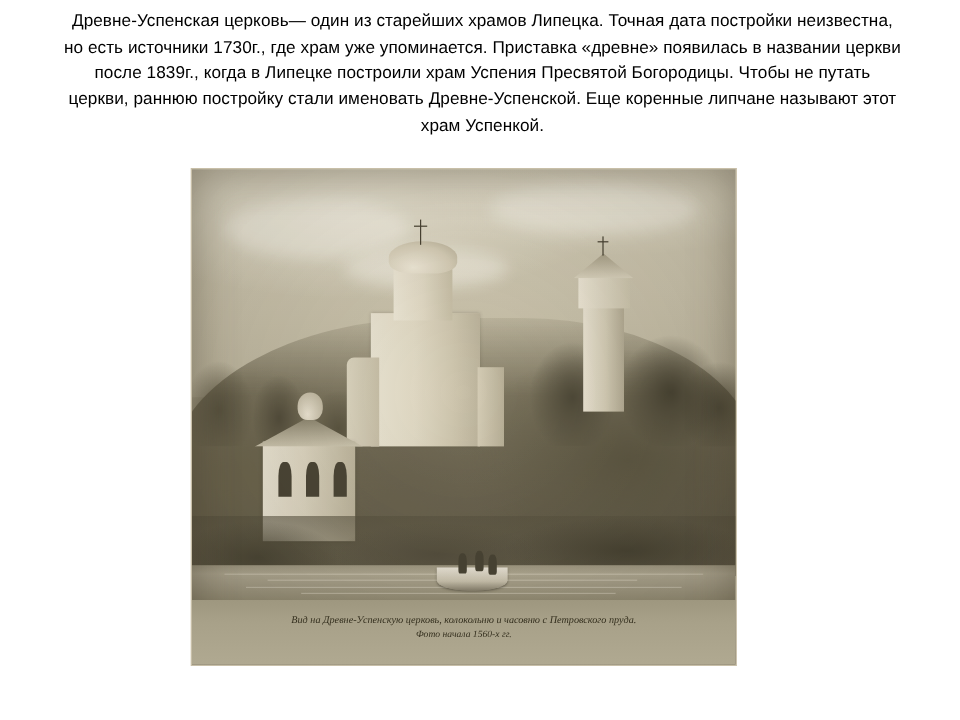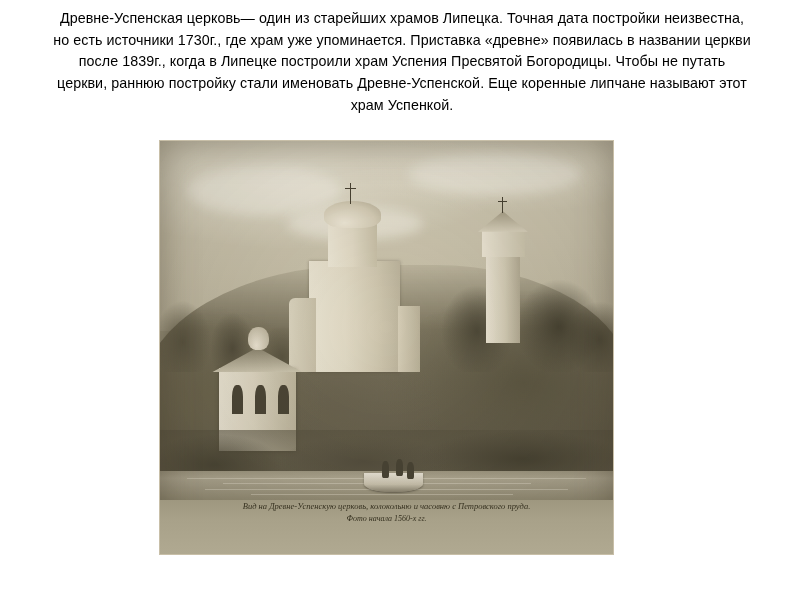--- a/index.html
+++ b/index.html
@@ -287,21 +287,21 @@
     position: absolute;
     left: 0; right: 0;
     bottom: 0;
     height: 13%;
     background: linear-gradient(to bottom, #9e977f 0%, #a8a189 35%, #b0a991 100%);
     color: #35301f;
     font-family: "Liberation Serif", serif;
     font-size: 8.5px;
     line-height: 1.5;
     text-align: center;
-    padding-top: 0;
+    padding-top: 10px;
     box-sizing: border-box;
     font-style: italic;
   }
   .caption .line2 { font-size: 8px; }
   
   .grain {
     position: absolute;
     inset: 0;
     pointer-events: none;
     background:

